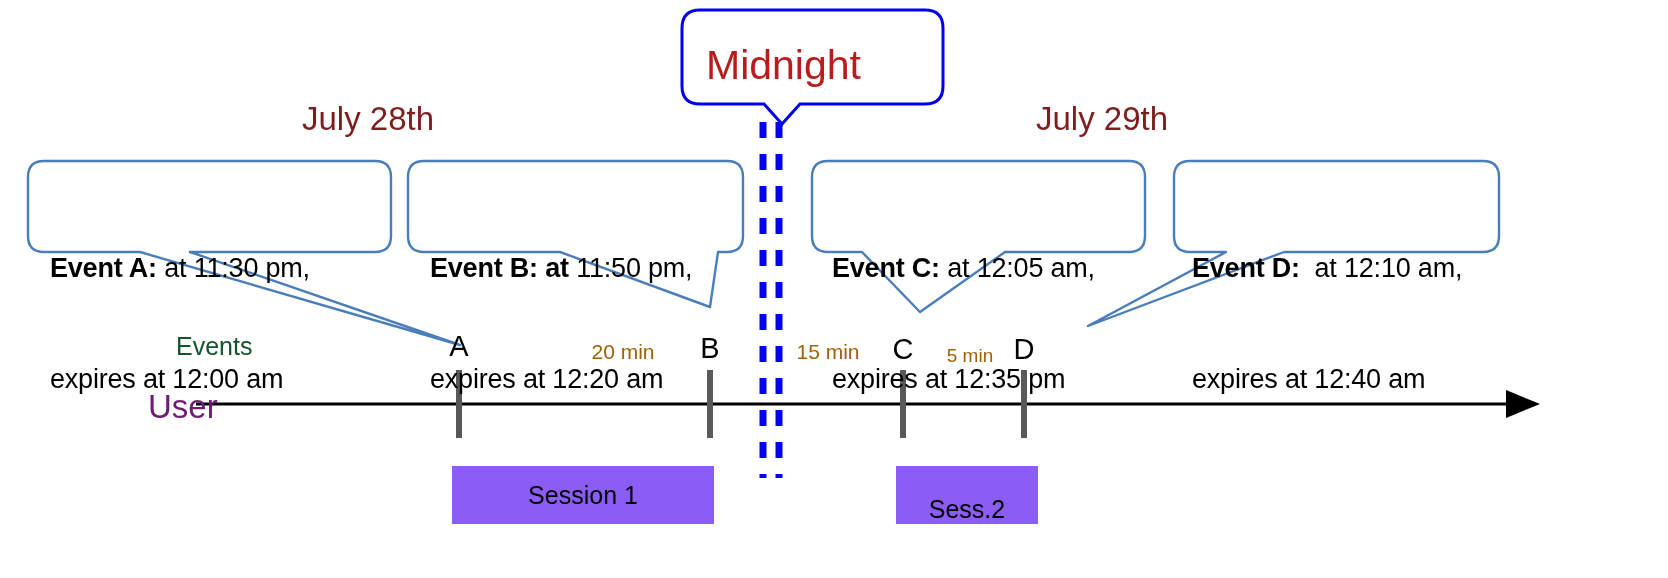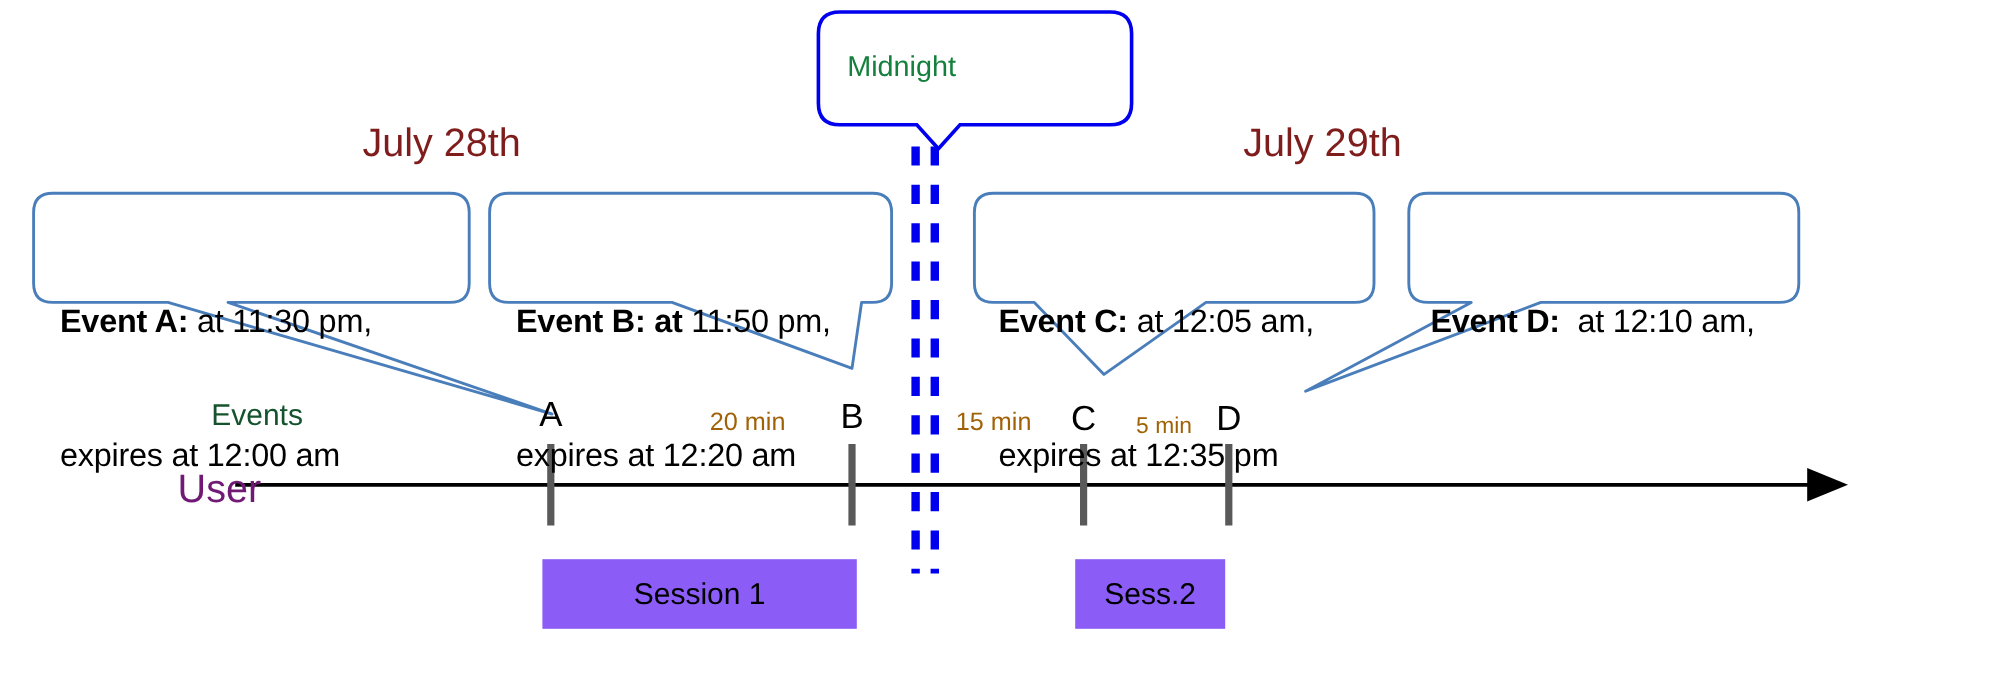--- a/index.html
+++ b/index.html
@@ -34,22 +34,22 @@
     font-size: 27px;
     line-height: 37px;
     color: #000000;
     white-space: pre;
     letter-spacing: -0.2px;
   }
   .callout-text b { font-weight: bold; }
 
   .midnight-text {
     position: absolute;
-    font-size: 24px;
-    color: #15803d;
+    font-size: 41px;
+    color: #b91c1c;
     white-space: pre;
   }
 
   
   .date-label {
     position: absolute;
     font-size: 33px;
     color: #7f1d1d;
     white-space: pre;
   }
@@ -197,34 +197,35 @@
     <div>expires at 12:20 am</div>
   </div>
 
   <div class="callout-text" style="left:832px; top:176px; width:310px;">
     <div><b>Event C:</b><span> at 12:05 am,</span></div>
     <div>expires at 12:35 pm</div>
   </div>
 
   <div class="callout-text" style="left:1192px; top:176px; width:310px;">
     <div><b>Event D:</b><span>  at 12:10 am,</span></div>
+    <div>expires at 12:40 am</div>
   </div>
 
   <div class="events-label" style="left:176px; top:332px;">Events</div>
   <div class="user-label" style="left:100px; top:388px;">User</div>
 
   <div class="marker-letter" style="left:439px; top:330px; width:40px;">A</div>
   <div class="marker-letter" style="left:690px; top:332px; width:40px;">B</div>
   <div class="marker-letter" style="left:883px; top:333px; width:40px;">C</div>
   <div class="marker-letter" style="left:1004px; top:333px; width:40px;">D</div>
 
   <div class="gap-label" style="left:563px; top:340px; width:120px;">20 min</div>
   <div class="gap-label" style="left:768px; top:340px; width:120px;">15 min</div>
   <div class="gap-label small" style="left:925px; top:345px; width:90px;">5 min</div>
 
   <div class="session-box" style="left:452px; top:466px; width:262px; height:58px;">
     <span>Session 1</span>
   </div>
-  <div class="session-box" style="left:896px; top:466px; width:125px; height:58px;">
+  <div class="session-box" style="left:896px; top:466px; width:142px; height:58px;align-items:flex-end;">
     <span>Sess.2</span>
   </div>
 
 </div>
 
 </body></html>

